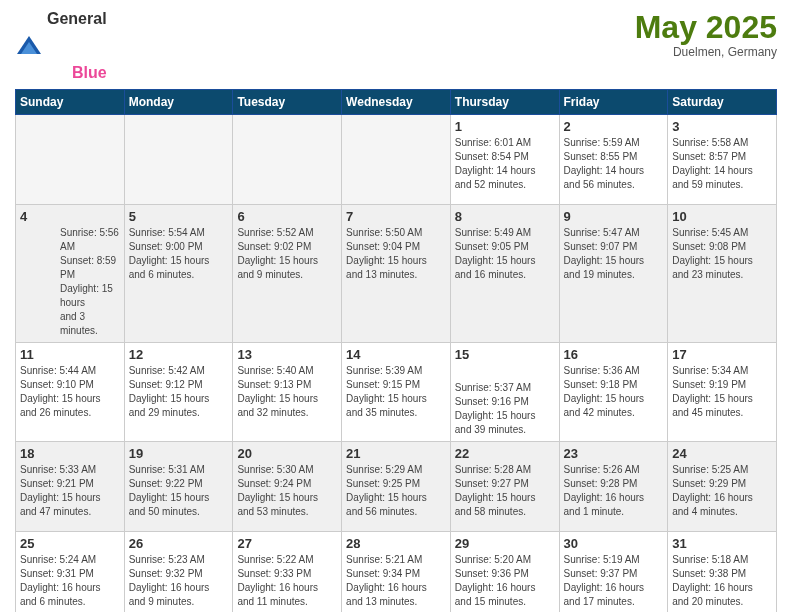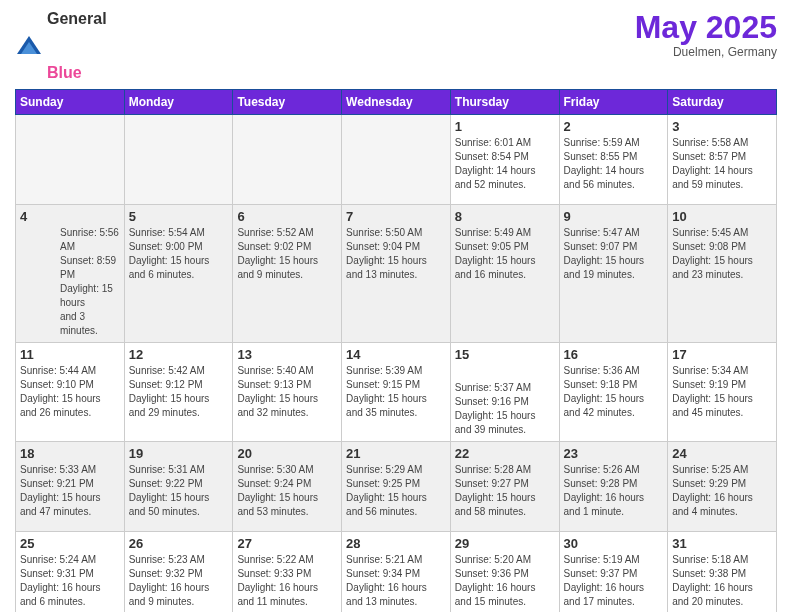--- a/index.html
+++ b/index.html
@@ -18,20 +18,21 @@
     }
     .logo {
       display: flex;
       align-items: center;
       gap: 4px;
     }
     .logo-text {
       display: flex;
       flex-direction: column;
       line-height: 1.1;
+      align-items: flex-end;
     }
     .logo-general {
       font-size: 16px;
       font-weight: bold;
       color: #333;
     }
     .logo-blue {
       font-size: 16px;
       font-weight: bold;
       color: #ec4899;
@@ -40,34 +41,34 @@
     .logo-icon {
       width: 28px;
       height: 28px;
     }
     .title-block {
       text-align: right;
     }
     .month-title {
       font-size: 32px;
       font-weight: bold;
-      color: #6d28d9;
+      color: #4d7c0f;
       line-height: 1.1;
     }
     .subtitle {
       font-size: 12px;
       color: #555;
     }
     table {
       width: 100%;
       border-collapse: collapse;
       table-layout: fixed;
     }
     th {
-      background-color: #6d28d9;
+      background-color: #0c4a6e;
       color: #fff;
       font-size: 12px;
       font-weight: bold;
       padding: 5px 4px;
       text-align: left;
       border: 1px solid #1a4d9a;
     }
     td {
       border: 1px solid #ccc;
       vertical-align: top;

